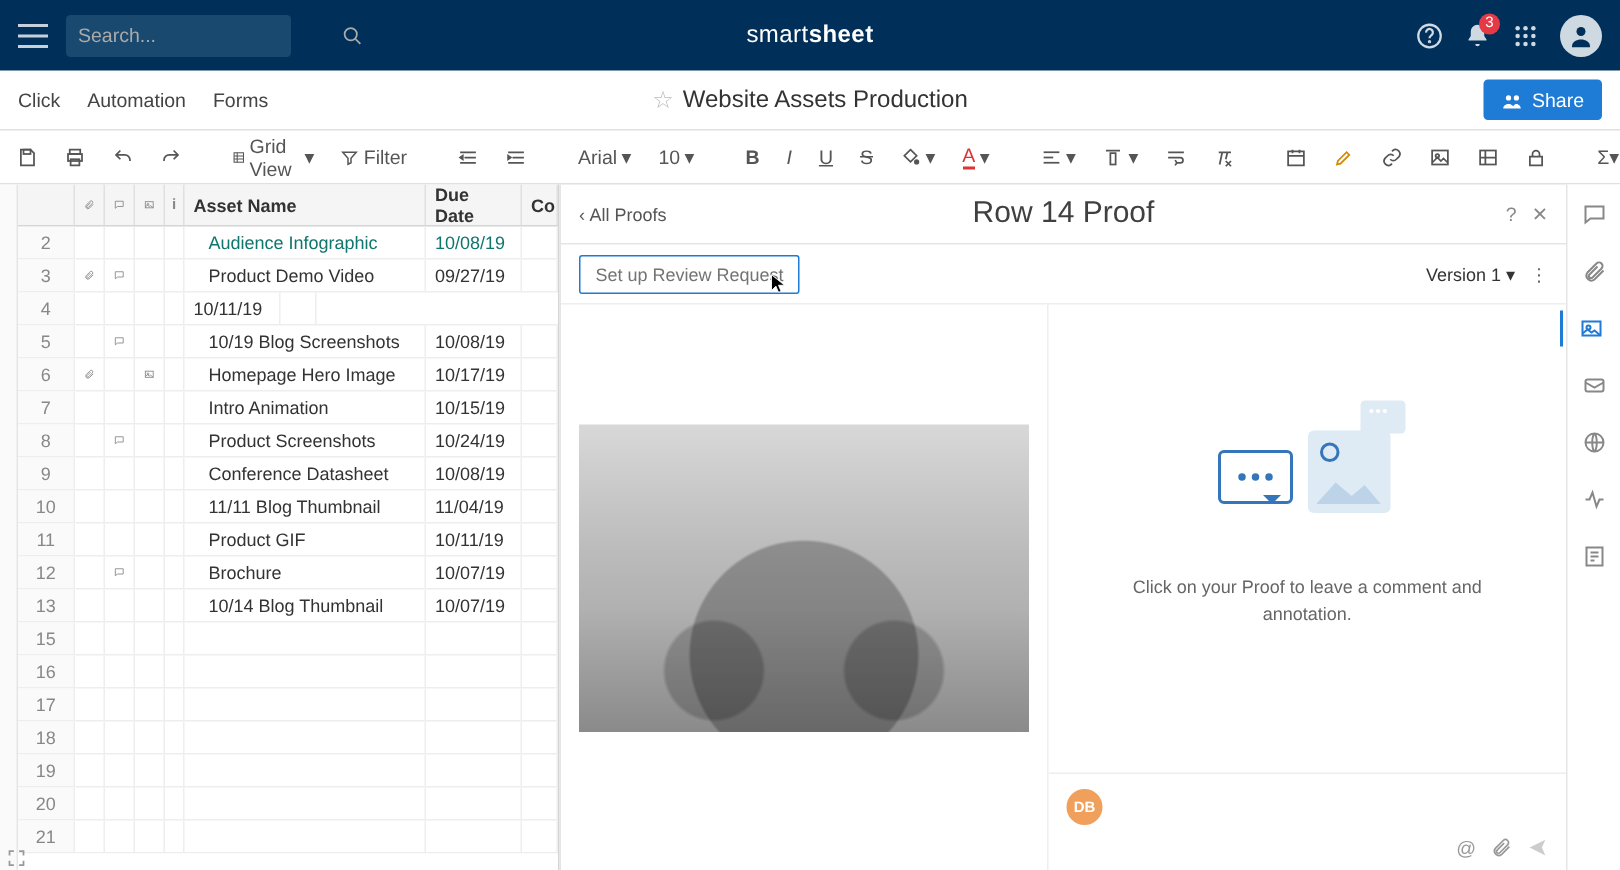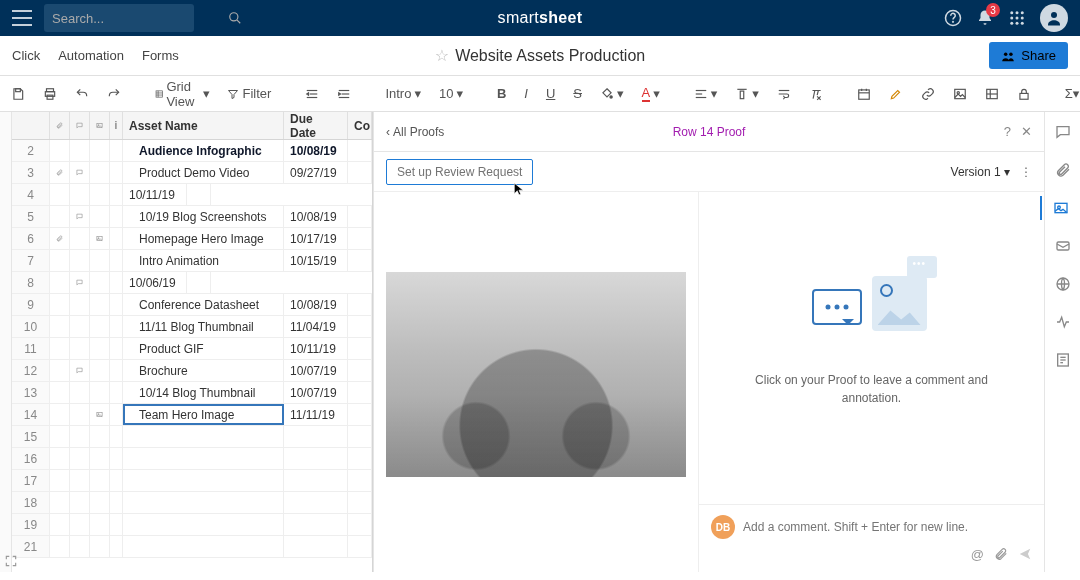--- a/index.html
+++ b/index.html
@@ -1,34 +1,34 @@
 <!DOCTYPE html>
 <html><head>
 <meta charset="utf-8">
 <style>
 * { margin: 0; padding: 0; box-sizing: border-box; }
 body { font-family: -apple-system, BlinkMacSystemFont, "Segoe UI", Arial, sans-serif; font-size: 13px; color: #333; background: #fff; overflow: hidden; width: 1080px; height: 580px; }
-.topbar { height: 36px; background: #003059; display: flex; align-items: center; color: #fff; padding: 0 12px; }
+.topbar { height: 47px; background: #003059; display: flex; align-items: center; color: #fff; padding: 0 12px; }
 .hamburger-icon { width: 20px; height: 16px; display: flex; flex-direction: column; justify-content: space-between; margin-right: 12px; cursor: pointer; }
 .hamburger-icon span { height: 2px; background: #c5d0da; }
 .searchbox { display: flex; align-items: center; background: #1a4970; border-radius: 3px; height: 28px; padding: 0 8px; width: 150px; }
 .searchbox input { background: transparent; border: none; color: #ccc; outline: none; font-size: 13px; flex: 1; }
 .searchbox input::placeholder { color: #aaa; }
 .searchbox .sicon { color: #aaa; }
 .brand { position: absolute; left: 50%; transform: translateX(-50%); font-size: 16px; font-weight: 400; letter-spacing: 0.3px; color: #fff; }
 .brand b { font-weight: 700; }
 .topbar-right { margin-left: auto; display: flex; align-items: center; gap: 14px; }
 .ticon { color: #cfd9e2; cursor: pointer; position: relative; }
 .badge { position: absolute; top: -6px; right: -6px; background: #e63946; color: #fff; border-radius: 50%; width: 14px; height: 14px; font-size: 10px; display: flex; align-items: center; justify-content: center; }
 .avatar-circle { width: 28px; height: 28px; background: #cfd9e2; border-radius: 50%; display: flex; align-items: center; justify-content: center; color: #003059; }
 .tabsbar { height: 40px; border-bottom: 1px solid #e0e0e0; display: flex; align-items: center; padding: 0 12px; position: relative; }
 .tabsbar .menuitem { margin-right: 18px; color: #444; font-size: 13px; cursor: pointer; }
 .tab-center { position: absolute; left: 50%; transform: translateX(-50%); display: flex; align-items: center; color: #333; font-size: 16px; }
 .tab-center .star { color: #bbb; margin-right: 6px; }
-.sharebtn { margin-left: auto; background: #1e7bd6; color: #000000; border: none; border-radius: 3px; padding: 6px 12px; font-size: 13px; display: flex; align-items: center; gap: 6px; cursor: pointer; }
+.sharebtn { margin-left: auto; background: #1e7bd6; color: #ffffff; border: none; border-radius: 3px; padding: 6px 12px; font-size: 13px; display: flex; align-items: center; gap: 6px; cursor: pointer; }
 .toolbar { height: 36px; border-bottom: 1px solid #e0e0e0; display: flex; align-items: center; padding: 0 6px; gap: 8px; }
 .tbtn { padding: 4px 5px; color: #555; cursor: pointer; font-size: 13px; border-radius: 2px; display: flex; align-items: center; gap: 3px; }
 .tbtn.small svg { width: 14px; height: 14px; }
 .tsep { width: 1px; height: 20px; background: #e0e0e0; margin: 0 4px; }
 .content { display: flex; height: calc(580px - 44px - 40px - 36px); position: relative; }
 .leftgutter { width: 12px; border-right: 1px solid #e5e5e5; background: #fafafa; }
 .sheet { width: 361px; border-right: 1px solid #d5d5d5; display: flex; flex-direction: column; overflow: hidden; }
 .sheet-header { display: flex; height: 28px; border-bottom: 1px solid #d5d5d5; background: #f5f5f5; font-size: 12px; color: #333; font-weight: 600; }
 .sheet-header > div { border-right: 1px solid #e0e0e0; display: flex; align-items: center; padding: 0 6px; }
 .col-num { width: 38px; justify-content: center; background: #f5f5f5; }
@@ -36,30 +36,30 @@
 .col-comment { width: 20px; justify-content: center; color: #888; }
 .col-proof { width: 20px; justify-content: center; color: #888; }
 .col-info { width: 12px; justify-content: center; color: #888; }
 .col-name { flex: 1; }
 .col-date { width: 64px; }
 .col-co { width: 24px; }
 .sheet-body { overflow: hidden; }
 .srow { display: flex; height: 22px; border-bottom: 1px solid #eee; font-size: 12px; }
 .srow > div { border-right: 1px solid #eee; display: flex; align-items: center; padding: 0 6px; }
 .srow .col-num { color: #888; font-weight: normal; background: #fafafa; }
-.srow.cut .col-name span, .srow.cut .col-date { color: #0f172a; font-weight: bold; }
+.srow.cut .col-name span, .srow.cut .col-date { color: #0f766e; }
 .srow.selected .col-name { border: 2px solid #3576ba; padding: 0 4px; }
 .cell-icon { color: #888; }
 .rightrail { width: 36px; border-left: 1px solid #e5e5e5; display: flex; flex-direction: column; align-items: center; padding-top: 8px; gap: 14px; background: #fff; position: absolute; right: 0; top: 0; bottom: 0; }
 .rightrail .ritem { color: #888; cursor: pointer; padding: 4px; }
 .rightrail .ritem.active { color: #1e7bd6; border-left: 2px solid #1e7bd6; padding-left: 8px; margin-left: -10px; width: 100%; display:flex; justify-content:center;}
 .proofpanel { flex: 1; margin-right: 36px; display: flex; flex-direction: column; border-left: 1px solid #e5e5e5; }
 .proof-header { height: 40px; border-bottom: 1px solid #e5e5e5; display: flex; align-items: center; padding: 0 12px; position: relative; }
 .backlink { color: #555; font-size: 12px; cursor: pointer; display: flex; align-items: center; gap: 3px; }
-.proof-title { position: absolute; left: 50%; transform: translateX(-50%); font-size: 12px; color: #a21caf; }
+.proof-title { position: absolute; left: 50%; transform: translateX(-50%); font-size: 20px; color: #404040; }
 .proof-header-right { margin-left: auto; display: flex; gap: 10px; color: #888; }
 .proof-sub { height: 40px; display: flex; align-items: center; padding: 0 12px; border-bottom: 1px solid #eee; }
 .reviewbtn { border: 1px solid #1e7bd6; color: #737373; background: #fff; padding: 5px 10px; font-size: 12px; border-radius: 2px; cursor: pointer; }
 .proof-sub-right { margin-left: auto; display: flex; align-items: center; gap: 10px; font-size: 12px; color: #333; }
 .kebab { color: #666; cursor: pointer; }
 .proof-body { flex: 1; display: flex; }
 .proof-img-area { width: 325px; border-right: 1px solid #eee; display: flex; align-items: flex-start; justify-content: center; padding: 80px 10px 10px; }
 .fakeimg { width: 300px; height: 205px; background: linear-gradient(180deg, #d8d8d8 0%, #bcbcbc 40%, #9a9a9a 100%); position: relative; filter: grayscale(100%); }
 .fakeimg::before { content: ""; position: absolute; inset: 0; background:
   radial-gradient(circle at 50% 75%, rgba(0,0,0,.25) 0 35%, transparent 36%),
@@ -216,21 +216,21 @@
   <span class="tbtn small">
       <svg viewBox="0 0 24 24" fill="none" stroke="currentColor" stroke-width="2">
         <line x1="3" y1="6" x2="21" y2="6"></line>
         <line x1="8" y1="12" x2="21" y2="12"></line>
         <line x1="3" y1="18" x2="21" y2="18"></line>
         <path d="M6 12l-3-2v4l3-2z" fill="currentColor"></path>
       </svg>
     </span>
   <span class="tsep"></span>
   <span class="tbtn">
-      <span>Intro</span>
+      <span>Arial</span>
       <span>▾</span>
     </span>
   <span class="tbtn">
       <span>10</span>
       <span>▾</span>
     </span>
   <span class="tsep"></span>
   <span class="tbtn">
       <b>B</b>
     </span>
@@ -456,21 +456,24 @@
         <div class="srow">
           <div class="col-num">8</div>
           <div class="col-attach cell-icon"></div>
           <div class="col-comment cell-icon">
             <svg width="11" height="11" viewBox="0 0 24 24" fill="none" stroke="currentColor" stroke-width="2">
               <path d="M3 4h18v12H8l-5 4V4z"></path>
             </svg>
           </div>
           <div class="col-proof cell-icon"></div>
           <div class="col-info"></div>
-          <div class="col-date">10/06/19</div>
+          <div class="col-name">
+            <span style="padding-left:10px">Product Screenshots</span>
+          </div>
+          <div class="col-date">10/24/19</div>
           <div class="col-co"></div>
         </div>
         <div class="srow">
           <div class="col-num">9</div>
           <div class="col-attach cell-icon"></div>
           <div class="col-comment cell-icon"></div>
           <div class="col-proof cell-icon"></div>
           <div class="col-info"></div>
           <div class="col-name">
             <span style="padding-left:10px">Conference Datasheet</span>
@@ -523,38 +526,20 @@
           <div class="col-attach cell-icon"></div>
           <div class="col-comment cell-icon"></div>
           <div class="col-proof cell-icon"></div>
           <div class="col-info"></div>
           <div class="col-name">
             <span style="padding-left:10px">10/14 Blog Thumbnail</span>
           </div>
           <div class="col-date">10/07/19</div>
           <div class="col-co"></div>
         </div>
-        <div class="srow selected">
-          <div class="col-num">14</div>
-          <div class="col-attach cell-icon"></div>
-          <div class="col-comment cell-icon"></div>
-          <div class="col-proof cell-icon">
-            <svg width="11" height="11" viewBox="0 0 24 24" fill="none" stroke="currentColor" stroke-width="2">
-              <rect x="3" y="5" width="18" height="14"></rect>
-              <circle cx="9" cy="11" r="2"></circle>
-              <path d="M3 17l5-4 4 3 3-2 6 5"></path>
-            </svg>
-          </div>
-          <div class="col-info"></div>
-          <div class="col-name">
-            <span style="padding-left:10px">Team Hero Image</span>
-          </div>
-          <div class="col-date">11/11/19</div>
-          <div class="col-co"></div>
-        </div>
         <div class="srow">
           <div class="col-num">15</div>
           <div class="col-attach cell-icon"></div>
           <div class="col-comment cell-icon"></div>
           <div class="col-proof cell-icon"></div>
           <div class="col-info"></div>
           <div class="col-name">
             <span style="padding-left:10px"></span>
           </div>
           <div class="col-date"></div>
@@ -591,20 +576,32 @@
           <div class="col-proof cell-icon"></div>
           <div class="col-info"></div>
           <div class="col-name">
             <span style="padding-left:10px"></span>
           </div>
           <div class="col-date"></div>
           <div class="col-co"></div>
         </div>
         <div class="srow">
           <div class="col-num">19</div>
+          <div class="col-attach cell-icon"></div>
+          <div class="col-comment cell-icon"></div>
+          <div class="col-proof cell-icon"></div>
+          <div class="col-info"></div>
+          <div class="col-name">
+            <span style="padding-left:10px"></span>
+          </div>
+          <div class="col-date"></div>
+          <div class="col-co"></div>
+        </div>
+        <div class="srow">
+          <div class="col-num">20</div>
           <div class="col-attach cell-icon"></div>
           <div class="col-comment cell-icon"></div>
           <div class="col-proof cell-icon"></div>
           <div class="col-info"></div>
           <div class="col-name">
             <span style="padding-left:10px"></span>
           </div>
           <div class="col-date"></div>
           <div class="col-co"></div>
         </div>
@@ -654,21 +651,20 @@
                   <span></span>
                   <span></span>
                 </div>
               </div>
           </div>
           <div class="empty-text">Click on your Proof to leave a comment and annotation.</div>
         </div>
         <div class="comment-bar">
           <div class="comment-row">
             <div class="commenter-avatar">DB</div>
-            <input class="comment-input" placeholder="Add a comment. Shift + Enter for new line." style="">
           </div>
           <div class="comment-actions">
             <span>@</span>
             <span>
                 <svg width="14" height="14" viewBox="0 0 24 24" fill="none" stroke="currentColor" stroke-width="2">
                   <path d="M21 11l-9 9a5 5 0 01-7-7l9-9a3.5 3.5 0 015 5l-9 9a2 2 0 01-3-3l8-8"></path>
                 </svg>
               </span>
             <span style="color:#ccc">
                 <svg width="14" height="14" viewBox="0 0 24 24" fill="currentColor">

